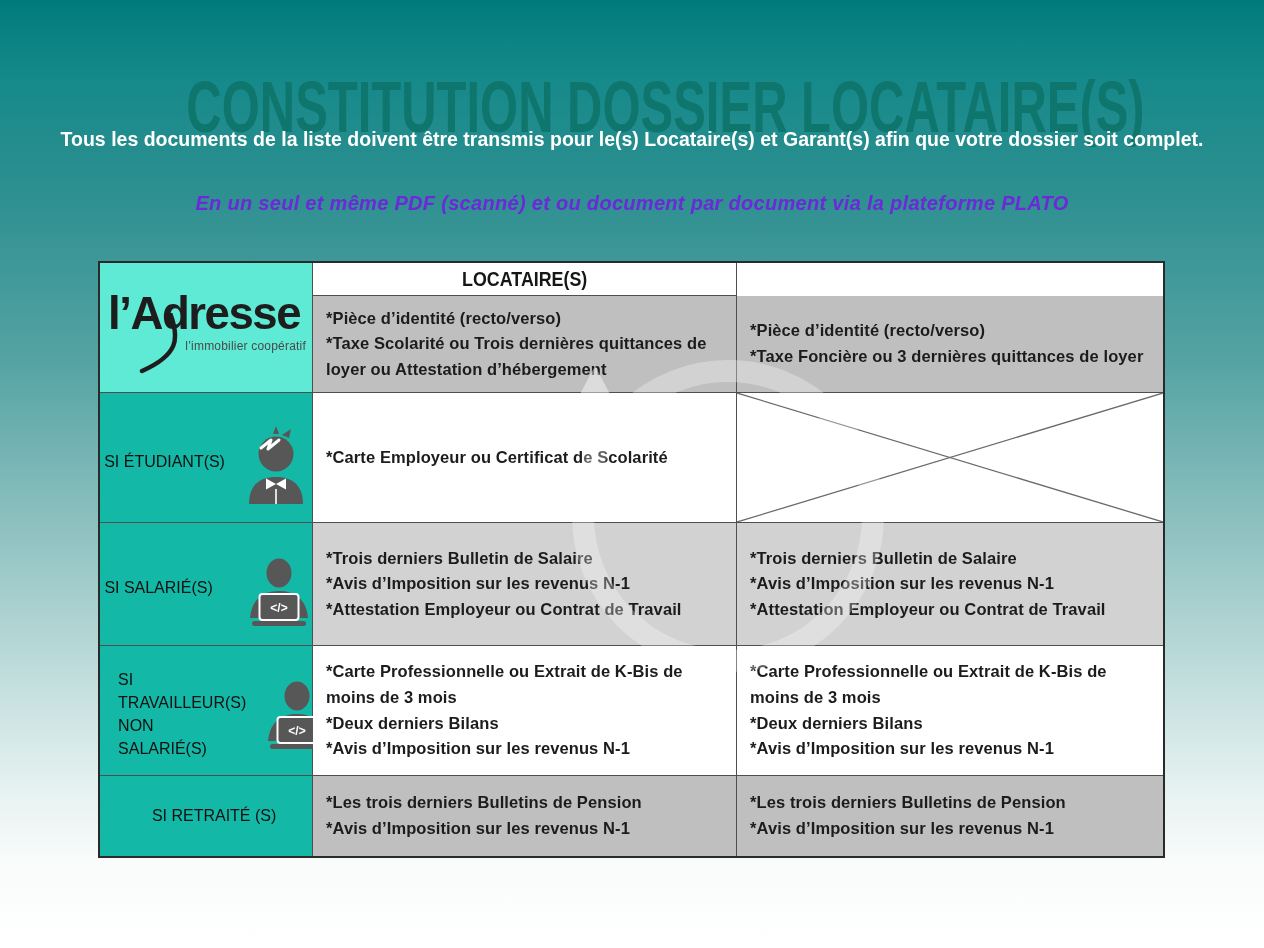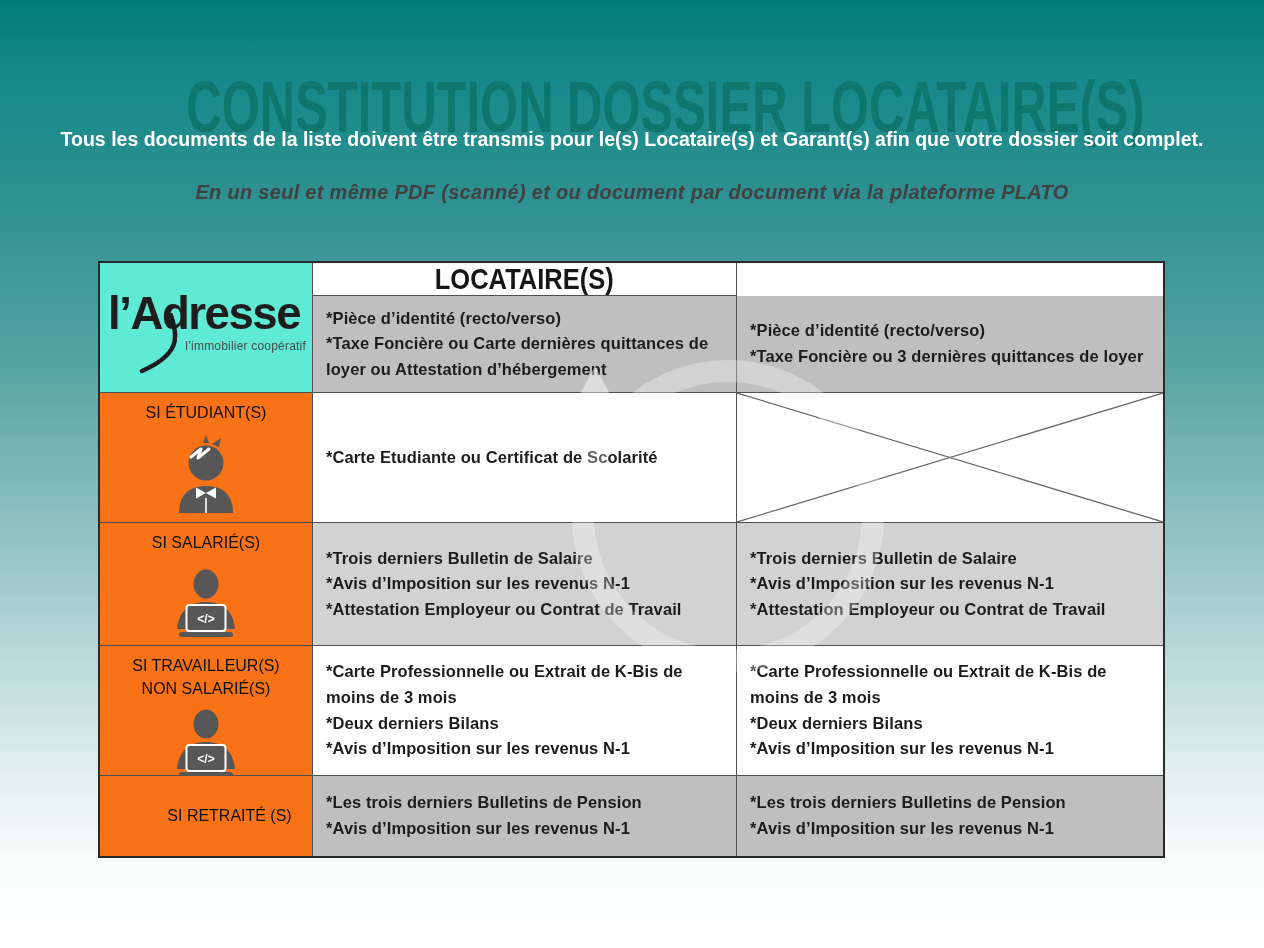--- a/index.html
+++ b/index.html
@@ -12,49 +12,49 @@
     position:absolute;top:22px;left:0;right:0;text-align:center;
     color:#0f766e;font-size:68px;font-weight:700;white-space:nowrap;
   }
   .title span{display:inline-block;transform:scale(0.72,1.05);transform-origin:center;letter-spacing:0px;}
   .subtitle{
     position:absolute;top:124px;left:50%;transform:translateX(-50%);
     width:1150px;text-align:center;color:#ffffff;font-size:19.5px;font-weight:700;
     line-height:1.6;margin:0;
   }
   .note{
-    position:absolute;top:181px;left:0;right:0;text-align:center;
-    color:#404040;font-size:20px;font-style:italic;font-weight:700;margin:0;letter-spacing:.3px;
+    position:absolute;top:192px;left:0;right:0;text-align:center;
+    color:#6d28d9;font-size:20px;font-style:italic;font-weight:700;margin:0;letter-spacing:.3px;
   }
   .tablewrap{position:absolute;top:261px;left:98px;}
   .grid{
     display:grid;
     grid-template-columns:213px 424px 426px;
     grid-template-rows:33px 97px 130px 123px 130px 80px;
     background:#ffffff;border:2px solid #2a2a2a;
   }
   .c{border-right:1px solid #4f4f4f;border-bottom:1px solid #4f4f4f;box-sizing:border-box;position:relative;}
   .lastcol{border-right:none;}
   .lastrow{border-bottom:none;}
   .head{
     display:flex;align-items:center;justify-content:center;
-    font-size:30px;font-weight:700;color:#161616;background:#ffffff;
+    font-size:21px;font-weight:700;color:#161616;background:#ffffff;
   }
   .head span{display:inline-block;transform:scaleX(0.85);white-space:nowrap;}
   .gray-d{background:#bfbfbf;}
   .gray-l{background:#d2d2d2;}
   .white{background:#ffffff;}
   .docs{
     display:flex;flex-direction:column;justify-content:center;
     padding:6px 8px 6px 13px;font-size:16.5px;font-weight:700;color:#1c1c1c;
     line-height:1.55;letter-spacing:.1px;
   }
   .labelcell{
-    background:#f97316;display:flex;flex-direction:column;align-items:center;
-    padding-top:9px;text-align:center;
+    background:#14b8a6;display:flex;flex-direction:row;align-items:center;
+    padding-top:9px;text-align:left;
   }
   .labelcell.centered{justify-content:center;padding-top:0;padding-left:47px;}
   .rowlabel{font-size:17px;color:#101010;line-height:1.35;transform:scaleX(0.94);width:100%;}
   .iconbox{margin-top:10px;}
   .logo-cell{background:#5eead4;display:flex;align-items:center;justify-content:center;}
   .logo{position:relative;width:200px;height:110px;}
   .brand{
     position:absolute;top:12px;left:2px;font-size:47px;font-weight:700;color:#1d1d1d;
     letter-spacing:-1.5px;transform:scaleX(0.97);transform-origin:left;
   }
@@ -82,21 +82,21 @@
         <span class="tagline">l’immobilier coopératif</span>
       </div>
     </div>
 
     <div class="c head" style="grid-column:2;grid-row:1;">
         <span>LOCATAIRE(S)</span>
       </div>
 
     <div class="c docs gray-d" style="grid-column:2;grid-row:2;">
         <div>*Pièce d’identité (recto/verso)</div>
-        <div>*Taxe Foncière ou Carte dernières quittances de loyer ou Attestation d’hébergement</div>
+        <div>*Taxe Scolarité ou Trois dernières quittances de loyer ou Attestation d’hébergement</div>
       </div>
     <div class="c docs gray-d lastcol" style="grid-column:3;grid-row:2;">
         <div>*Pièce d’identité (recto/verso)</div>
         <div>*Taxe Foncière ou 3 dernières quittances de loyer</div>
       </div>
 
     <div class="c labelcell" style="grid-column:1;grid-row:3;">
       <div class="rowlabel">SI ÉTUDIANT(S)</div>
       <div class="iconbox">
         <svg width="72" height="78" viewBox="0 0 72 78">
@@ -105,21 +105,21 @@
           <circle cx="36" cy="28" r="17.5" fill="#575757"></circle>
           <polyline points="21,22 31,14 28,23 39,14" fill="none" stroke="#ffffff" stroke-width="3" stroke-linejoin="round" stroke-linecap="round"></polyline>
           <path d="M9,78 C9,58 21,51 36,51 C51,51 63,58 63,78 Z" fill="#575757"></path>
           <path d="M36,58 l-10,-5.5 v11 Z" fill="#ffffff"></path>
           <path d="M36,58 l10,-5.5 v11 Z" fill="#ffffff"></path>
           <rect x="35.2" y="63" width="1.6" height="15" fill="#ffffff"></rect>
         </svg>
       </div>
     </div>
     <div class="c docs white" style="grid-column:2;grid-row:3;">
-        <div>*Carte Etudiante ou Certificat de Scolarité</div>
+        <div>*Carte Employeur ou Certificat de Scolarité</div>
       </div>
     <div class="c white lastcol xcell" style="grid-column:3;grid-row:3;">
       <svg viewBox="0 0 100 100" preserveAspectRatio="none">
         <line x1="0" y1="0" x2="100" y2="100" stroke="#6a6a6a" stroke-width="1.3" vector-effect="non-scaling-stroke"></line>
         <line x1="0" y1="100" x2="100" y2="0" stroke="#6a6a6a" stroke-width="1.3" vector-effect="non-scaling-stroke"></line>
       </svg>
     </div>
 
     <div class="c labelcell" style="grid-column:1;grid-row:4;">
       <div class="rowlabel">SI SALARIÉ(S)</div>

